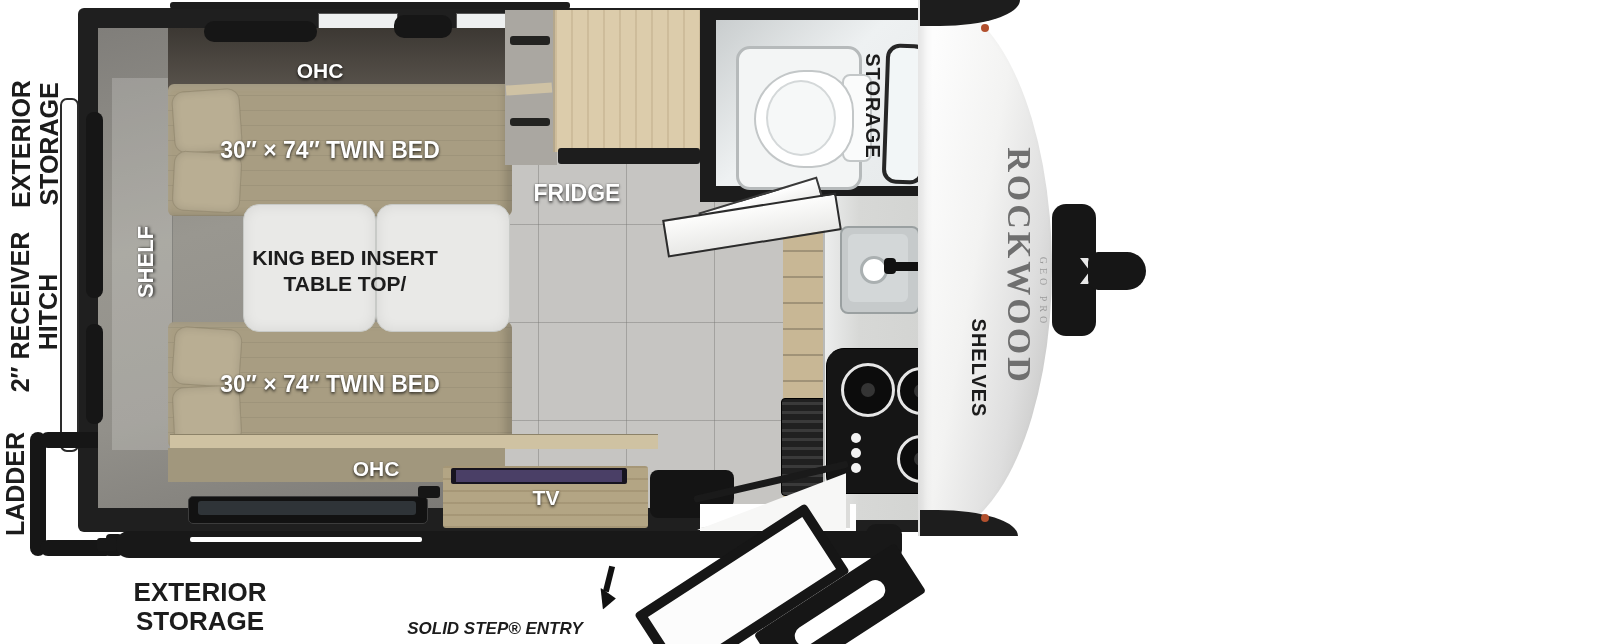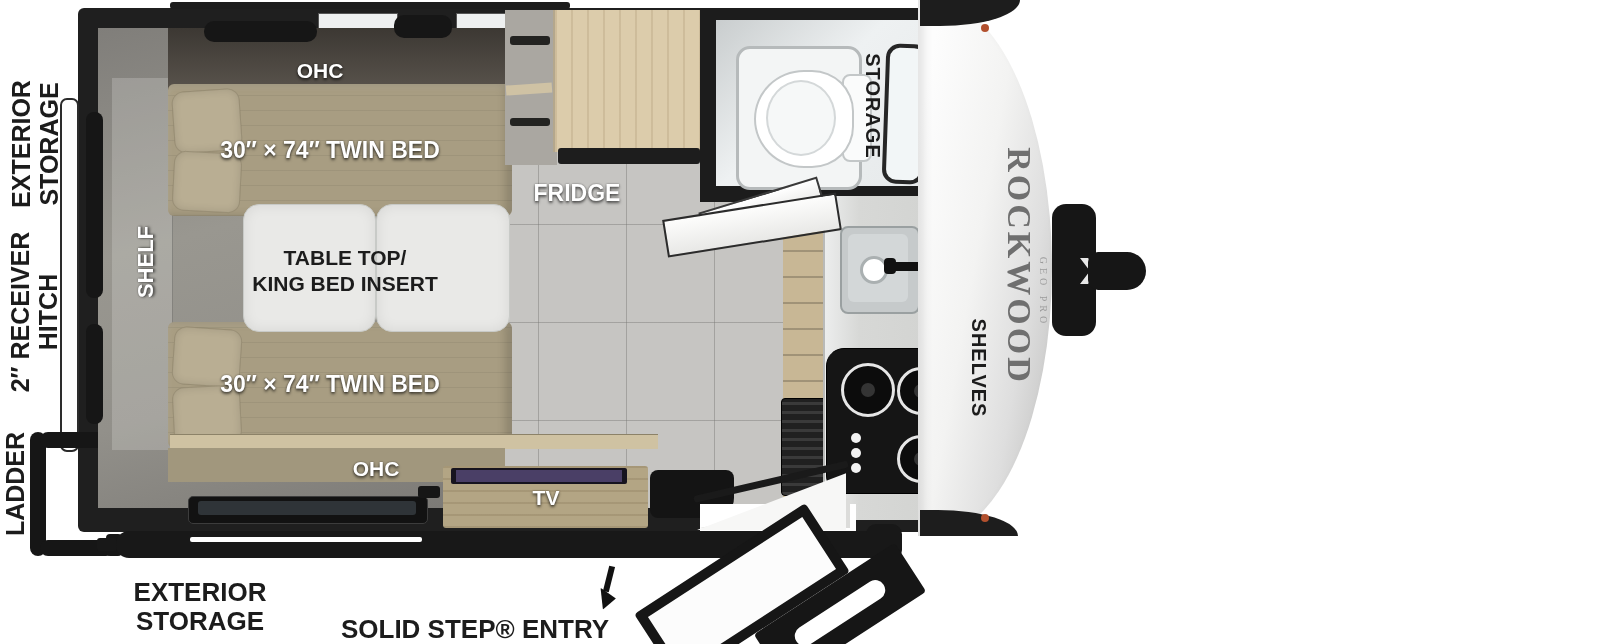--- a/index.html
+++ b/index.html
@@ -162,31 +162,31 @@
   <div class="abs" style="left:756px;top:584px;width:168px;height:58px;background:#161616;border-radius:4px;transform:rotate(-33deg);">
     <div class="abs" style="left:32px;top:19px;width:104px;height:20px;background:#ffffff;border-radius:10px;"></div>
   </div>
   <div class="abs" style="left:606px;top:566px;width:6px;height:26px;background:#111;transform:rotate(14deg);"></div>
   <div class="abs" style="left:597px;top:590px;width:18px;height:20px;background:#111;clip-path:polygon(50% 100%,0 0,100% 28%);transform:rotate(18deg);"></div>
 
   <div class="lbl" style="left:320px;top:71px;font-size:21px;">OHC</div>
   <div class="lbl" style="left:330px;top:150px;font-size:23px;">30″ × 74″ TWIN BED</div>
   <div class="lbl rot-ccw" style="left:146px;top:262px;font-size:22px;">SHELF</div>
   <div class="lbl-dark" style="left:345px;top:271px;font-size:21px;line-height:26px;">
+    <div>KING BED INSERT</div>
     <div>TABLE TOP/</div>
-    <div>KING BED INSERT</div>
   </div>
   <div class="lbl" style="left:330px;top:384px;font-size:23px;">30″ × 74″ TWIN BED</div>
   <div class="lbl" style="left:376px;top:469px;font-size:21px;">OHC</div>
   <div class="lbl" style="left:546px;top:498px;font-size:21px;">TV</div>
   <div class="lbl" style="left:577px;top:193px;font-size:23px;">FRIDGE</div>
   <div class="lbl-dark rot-cw" style="left:872px;top:106px;font-size:20px;letter-spacing:1px;">STORAGE</div>
   <div class="lbl-dark rot-cw" style="left:978px;top:368px;font-size:20px;letter-spacing:1px;">SHELVES</div>
   <div class="lbl-dark rot-cw" style="left:1019px;top:266px;font-family:'Liberation Serif',serif;font-weight:700;font-size:34px;letter-spacing:3px;color:#6f6f6f;">ROCKWOOD</div>
   <div class="lbl-dark rot-cw" style="left:1043px;top:292px;font-family:'Liberation Serif',serif;font-weight:400;font-size:10px;letter-spacing:4px;color:#9b9b9b;">GEO PRO</div>
 
   <div class="lbl-dark" style="left:200px;top:607px;font-size:26px;line-height:29px;">
     <div>EXTERIOR</div>
     <div>STORAGE</div>
   </div>
-  <div class="lbl-dark" style="left:475px;top:629px;font-size:26px;">SOLID STEP® ENTRY</div>
+  <div class="lbl-dark" style="left:495px;top:629px;font-size:17px;font-style:italic;">SOLID STEP® ENTRY</div>
 
 </div>
 
 </body></html>

